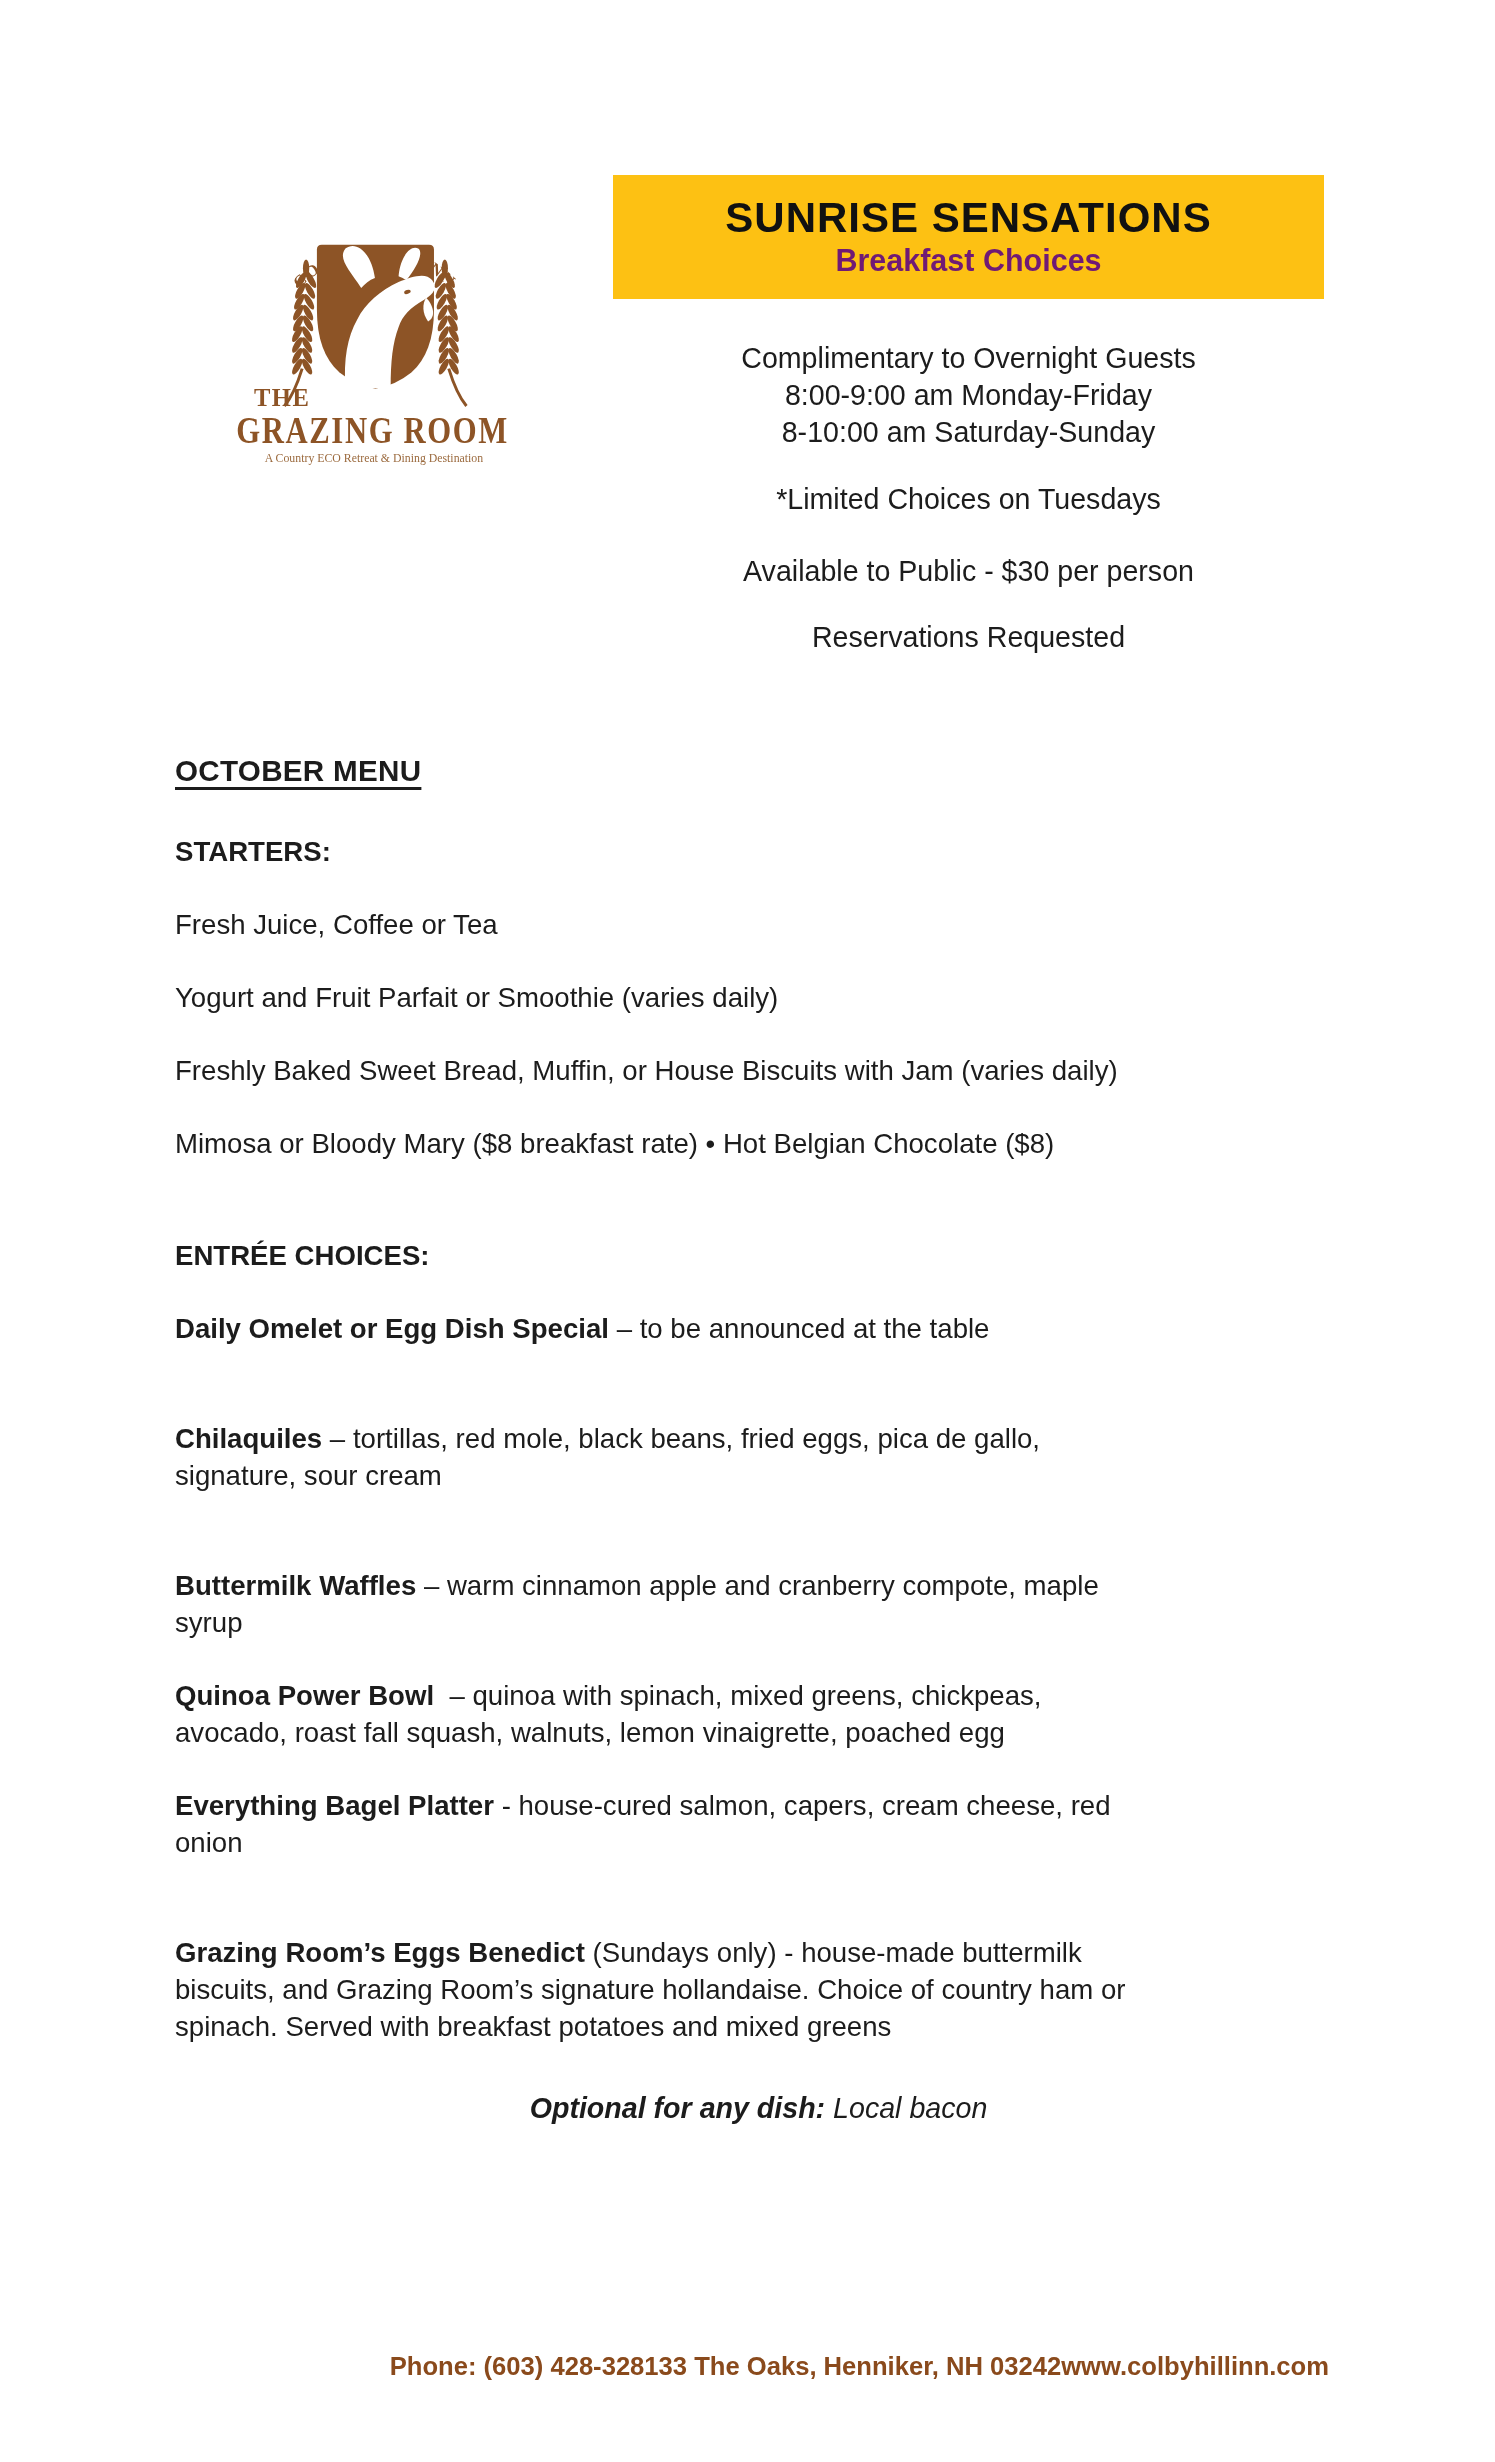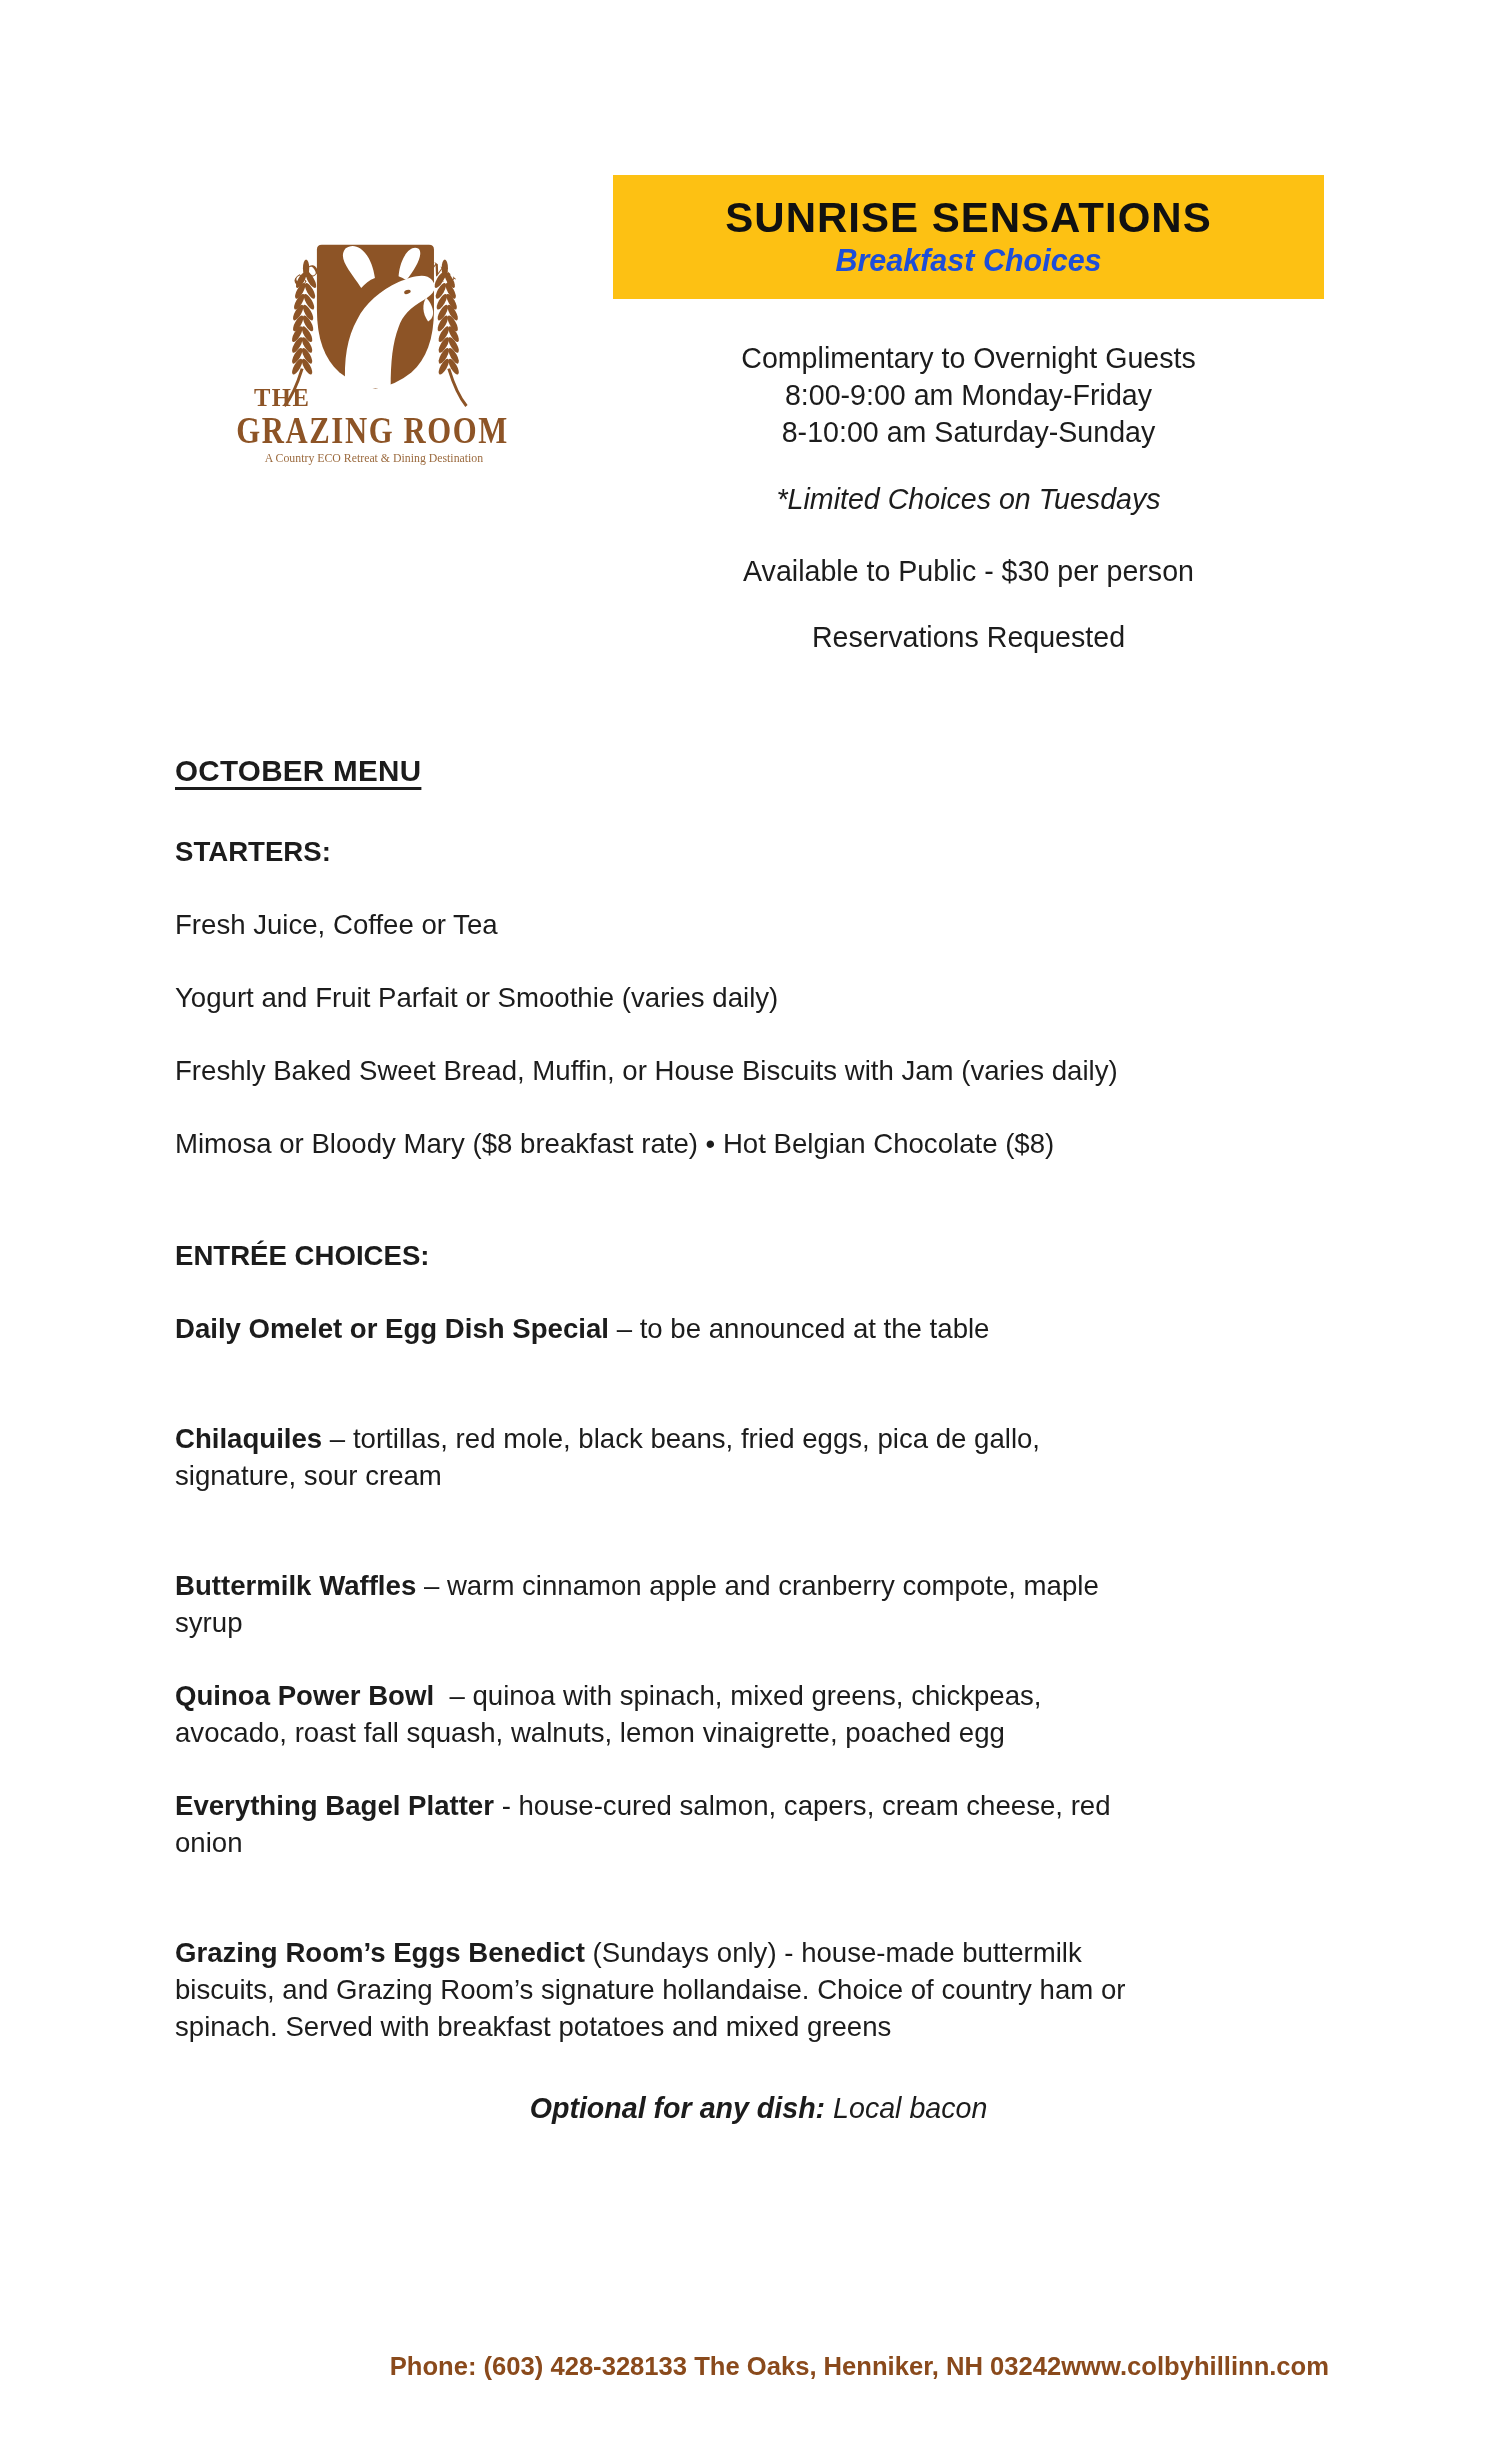--- a/index.html
+++ b/index.html
@@ -14,24 +14,24 @@
   .page{position:relative;width:1495px;height:2463px;background:#ffffff;overflow:hidden;}
 
   
   .logo{position:absolute;left:190px;top:219px;width:364px;height:254px;}
   .logo svg{width:100%;height:100%;display:block;}
 
   
   .header-col{position:absolute;left:613px;top:175px;width:711px;text-align:center;}
   .banner{background:var(--yellow);height:124px;display:flex;flex-direction:column;justify-content:center;align-items:center;}
   .banner-title{font-size:42px;font-weight:700;letter-spacing:1px;line-height:1.05;color:#111;}
-  .banner-subtitle{font-size:30.5px;font-weight:700;font-style:italic;margin-top:3px;color:#1d4ed8;}
+  .banner-subtitle{font-size:30.5px;font-weight:700;margin-top:3px;color:#701a75;}
   .info{font-size:28.6px;line-height:37px;margin:0;}
   .info.first{margin-top:41px;}
-  .info.limited{margin-top:29.6px;font-style:italic;}
+  .info.limited{margin-top:29.6px;}
   .info.public{margin-top:35px;}
   .info.resv{margin-top:29.6px;}
 
   
   .main{position:absolute;left:175px;top:751px;width:1172px;font-size:27.6px;line-height:37px;}
   .menu-heading{font-size:29.6px;line-height:39px;font-weight:700;letter-spacing:0.3px;margin:0;
     text-decoration:underline;text-decoration-thickness:2.5px;text-underline-offset:5.9px;}
   .section-heading{font-size:27.6px;font-weight:700;margin:43px 0 0;}
   .section-heading.entrees{margin-top:75px;}
   p.item{margin:36px 0 0;}

